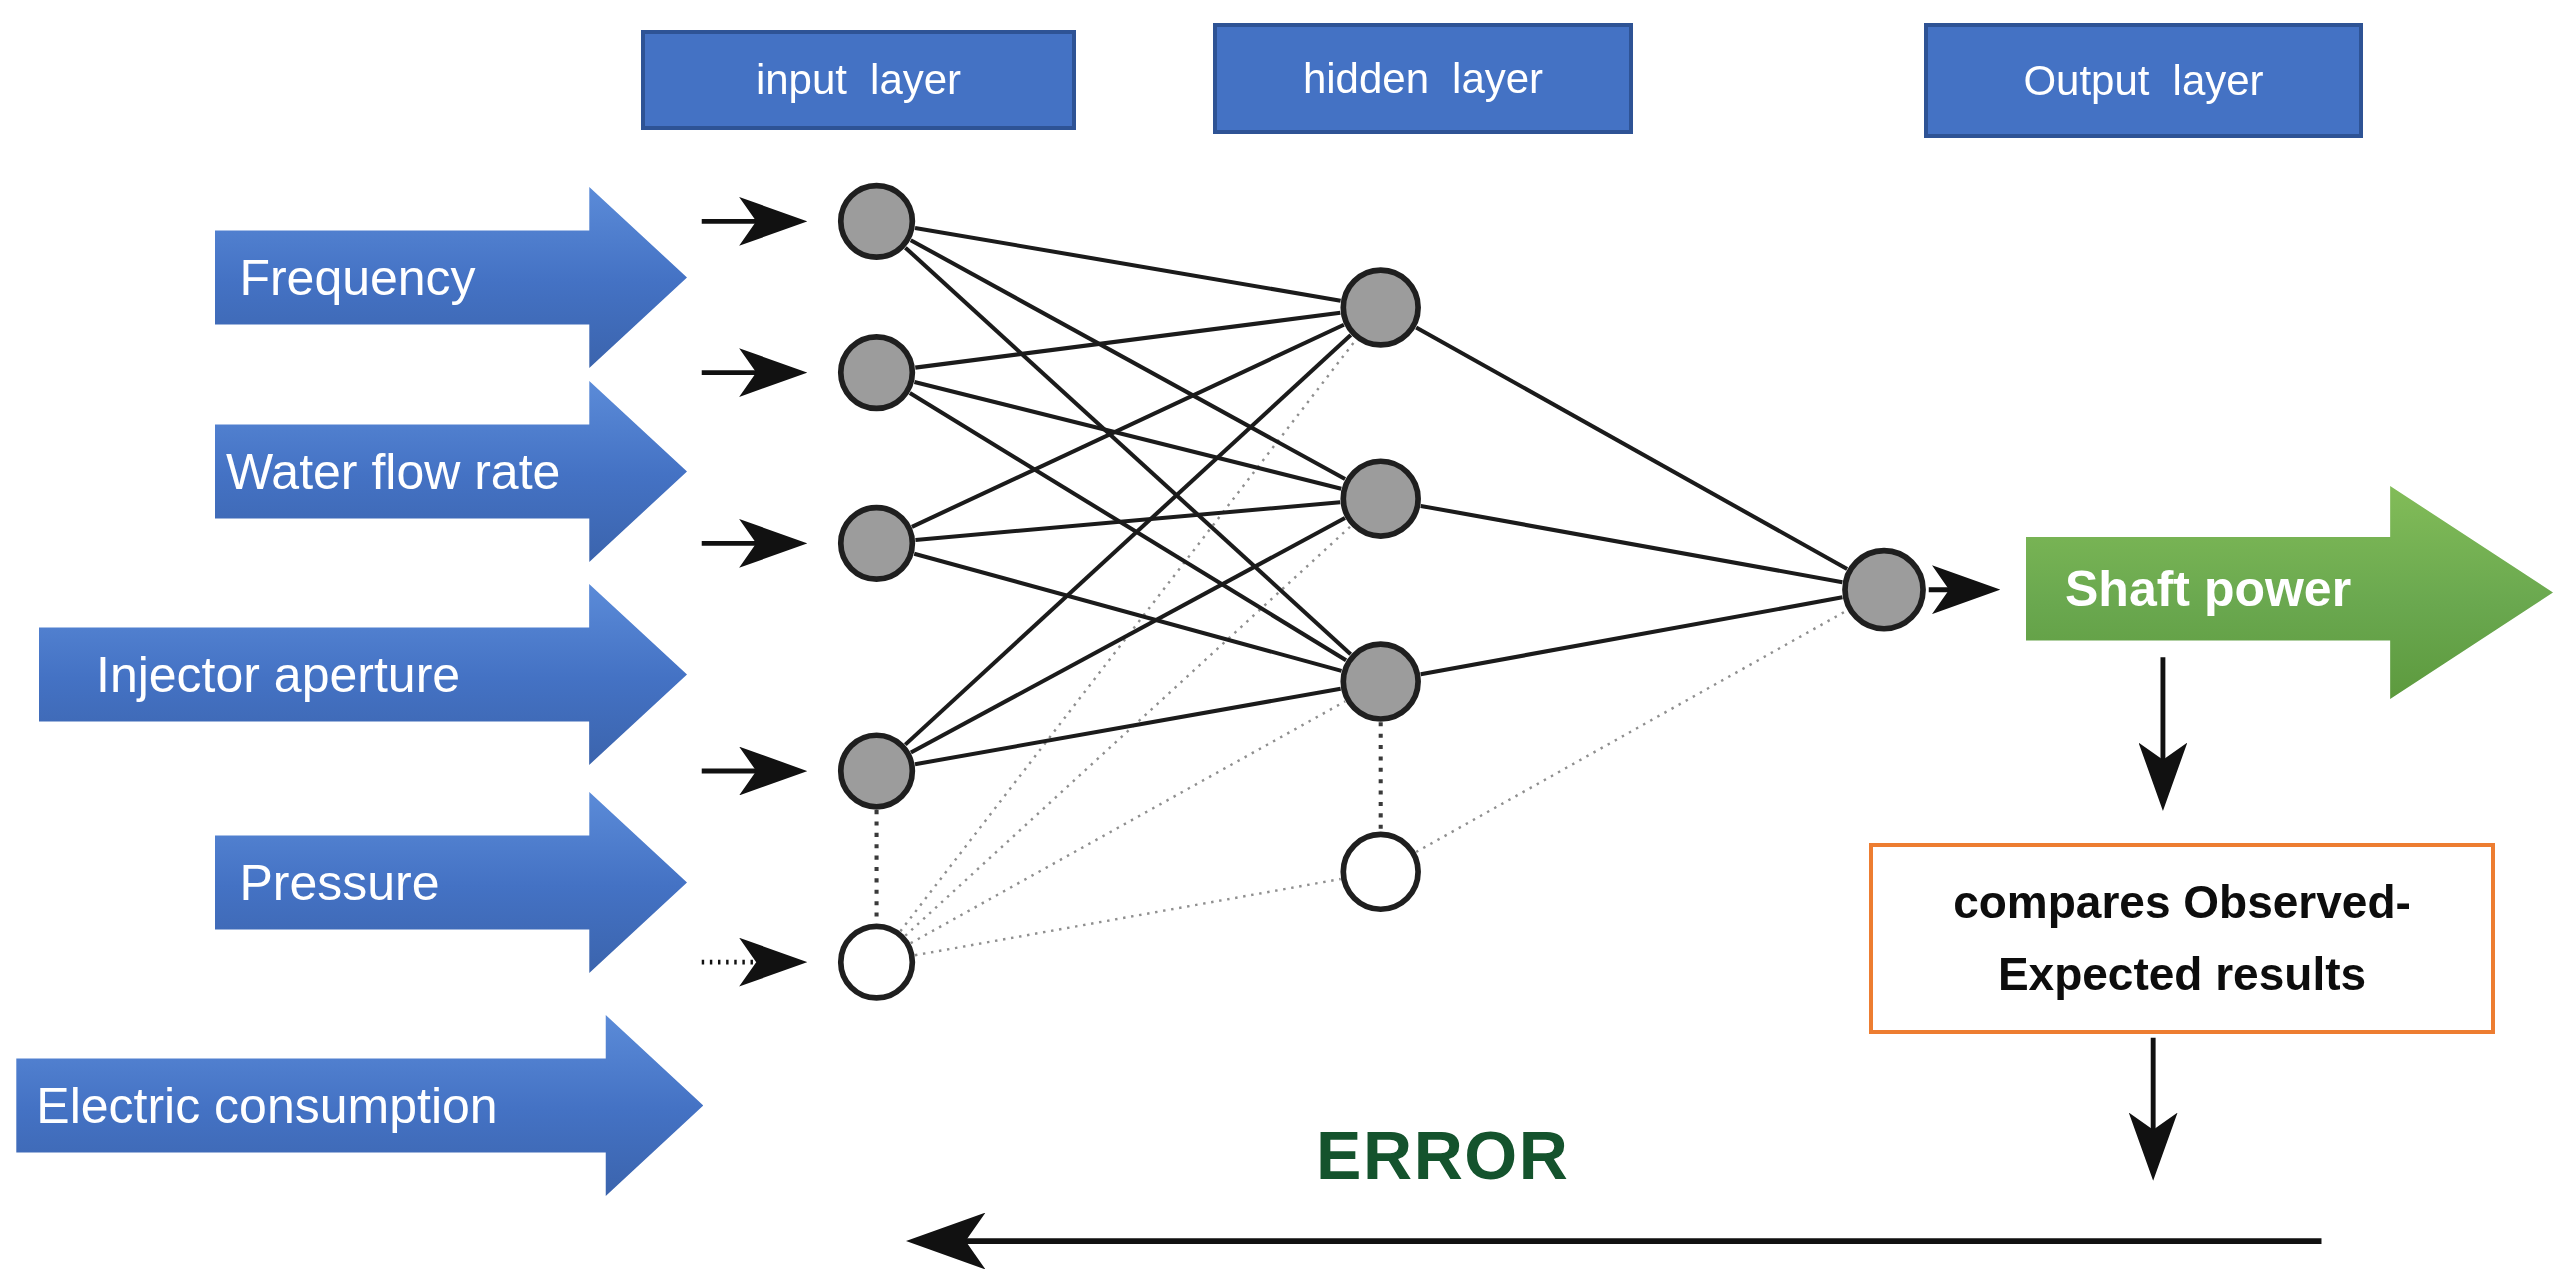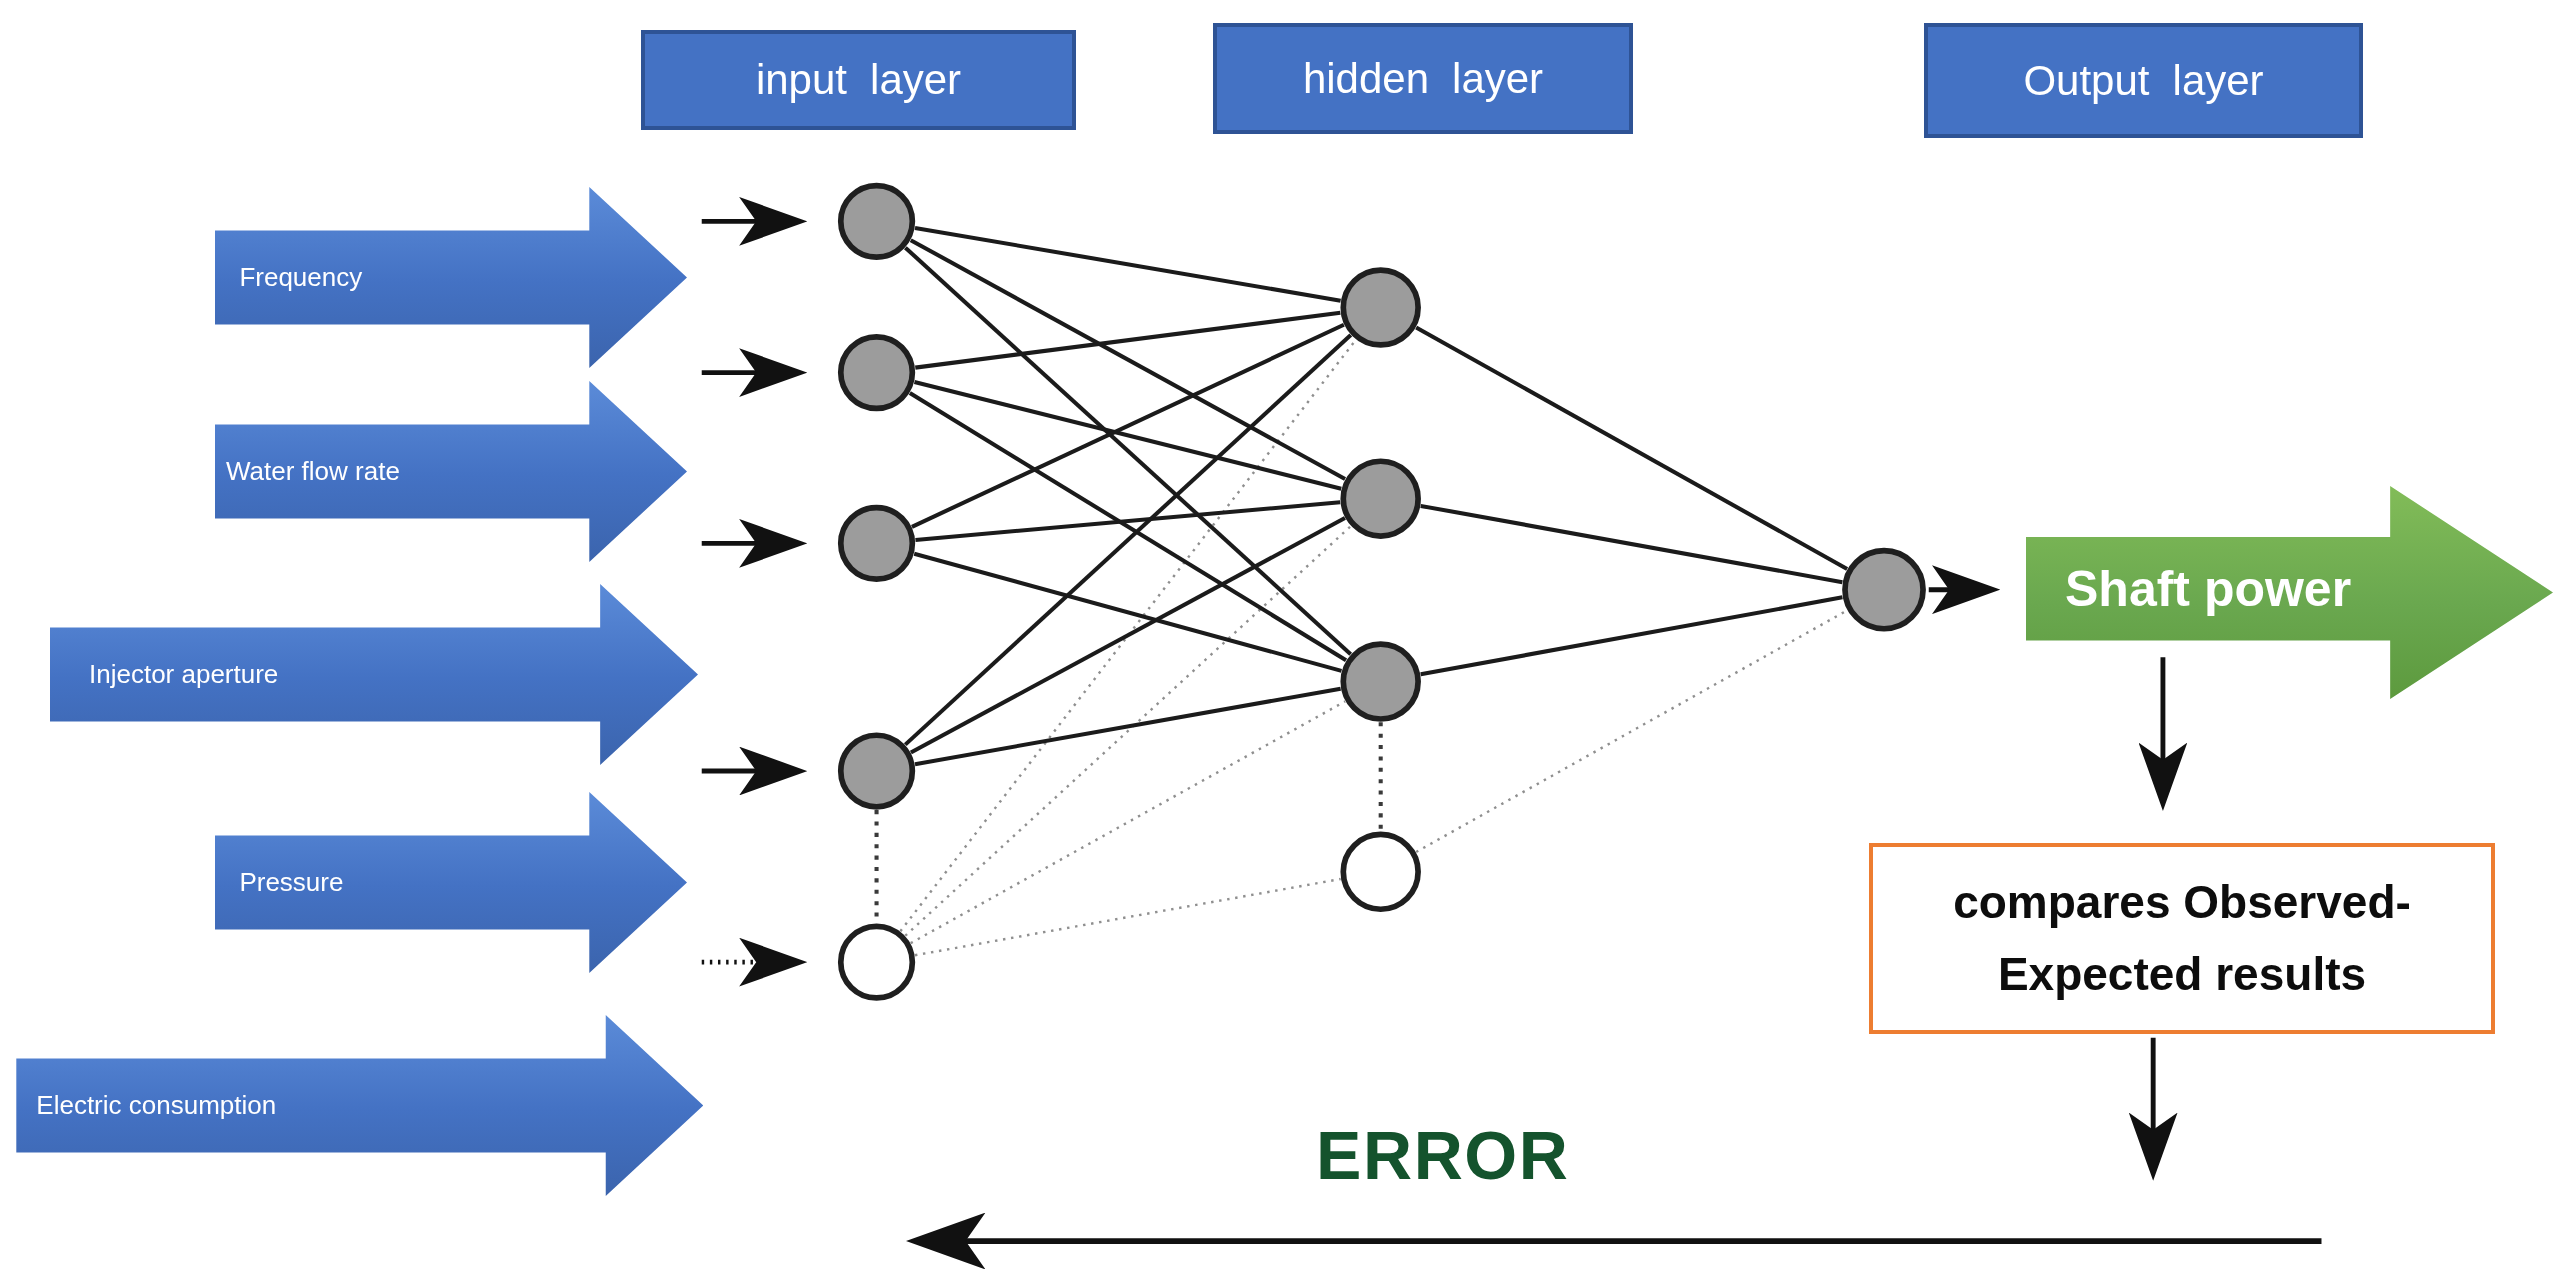--- a/index.html
+++ b/index.html
@@ -7,21 +7,21 @@
        font-family:"Liberation Sans", sans-serif;}
   .stage{position:absolute;left:0;top:0;width:2576px;height:1277px;}
 
   
   .hdr{position:absolute;background:#4472c4;border:4.9px solid #2e5395;
        color:#ffffff;display:flex;align-items:center;justify-content:center;
        font-size:42px;word-spacing:11.4px;box-sizing:border-box;}
 
   
   .barrow{position:absolute;background:linear-gradient(180deg,#5b8bd8 0%,#4472c4 52%,#3b64ad 100%);
-          display:flex;align-items:center;color:#ffffff;font-size:26px;box-sizing:border-box;}
+          display:flex;align-items:center;color:#ffffff;font-size:50px;box-sizing:border-box;}
   .barrow span{white-space:nowrap;}
 
   
   .garrow{position:absolute;background:linear-gradient(180deg,#82bc58 0%,#6aa84f 55%,#5d9a3e 100%);}
   .garrow .glabel{position:absolute;left:0;top:24%;height:48.5%;width:69.1%;
           display:flex;align-items:center;justify-content:center;
           color:#ffffff;font-weight:bold;font-size:50px;white-space:nowrap;}
 
   
   .cbox{position:absolute;background:#ffffff;border:4.9px solid #ed7d31;box-sizing:border-box;
@@ -59,21 +59,21 @@
   </div>
 
   <div class="barrow" style="left:215px;top:187px;width:472px;height:181px;padding-left:24.4px;
               clip-path:polygon(0% 24%,79.3% 24%,79.3% 0%,100% 50%,79.3% 100%,79.3% 76%,0% 76%);">
     <span>Frequency</span>
   </div>
   <div class="barrow" style="left:215px;top:381px;width:472px;height:181px;padding-left:11px;
               clip-path:polygon(0% 24%,79.3% 24%,79.3% 0%,100% 50%,79.3% 100%,79.3% 76%,0% 76%);">
     <span>Water flow rate</span>
   </div>
-  <div class="barrow" style="left:50px;top:584px;width:648px;height:181px;padding-left:39px;
+  <div class="barrow" style="left:39px;top:584px;width:648px;height:181px;padding-left:57px;
               clip-path:polygon(0% 24%,84.9% 24%,84.9% 0%,100% 50%,84.9% 100%,84.9% 76%,0% 76%);">
     <span>Injector aperture</span>
   </div>
   <div class="barrow" style="left:215px;top:792px;width:472px;height:181px;padding-left:24.4px;
               clip-path:polygon(0% 24%,79.3% 24%,79.3% 0%,100% 50%,79.3% 100%,79.3% 76%,0% 76%);">
     <span>Pressure</span>
   </div>
   <div class="barrow" style="left:16.3px;top:1015px;width:687px;height:181px;padding-left:20px;
               clip-path:polygon(0% 24%,85.8% 24%,85.8% 0%,100% 50%,85.8% 100%,85.8% 76%,0% 76%);">
     <span>Electric consumption</span>

